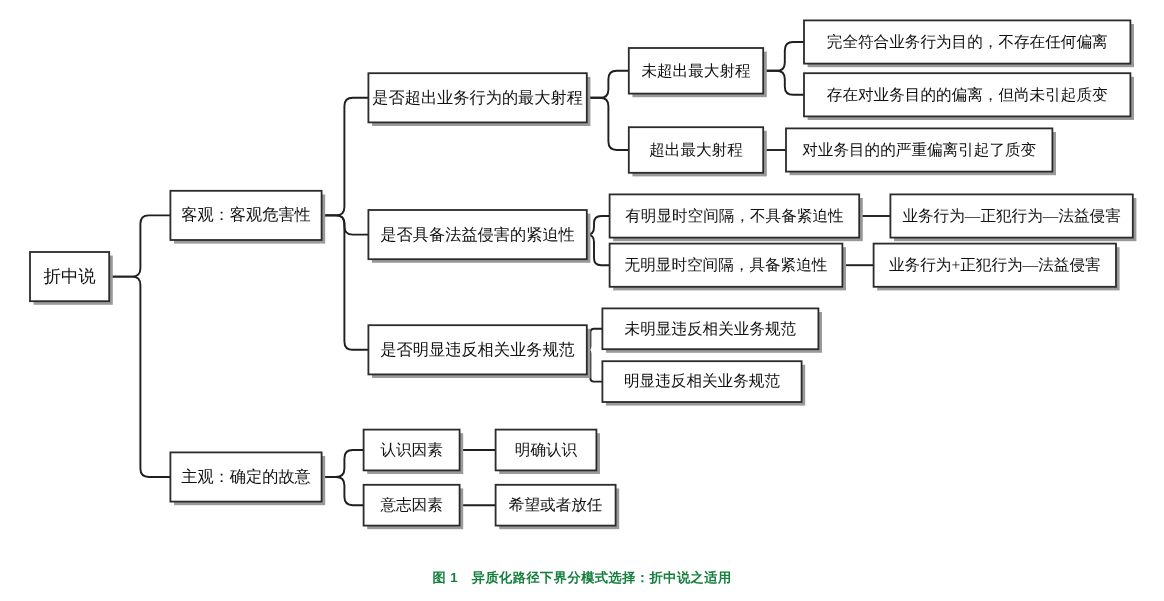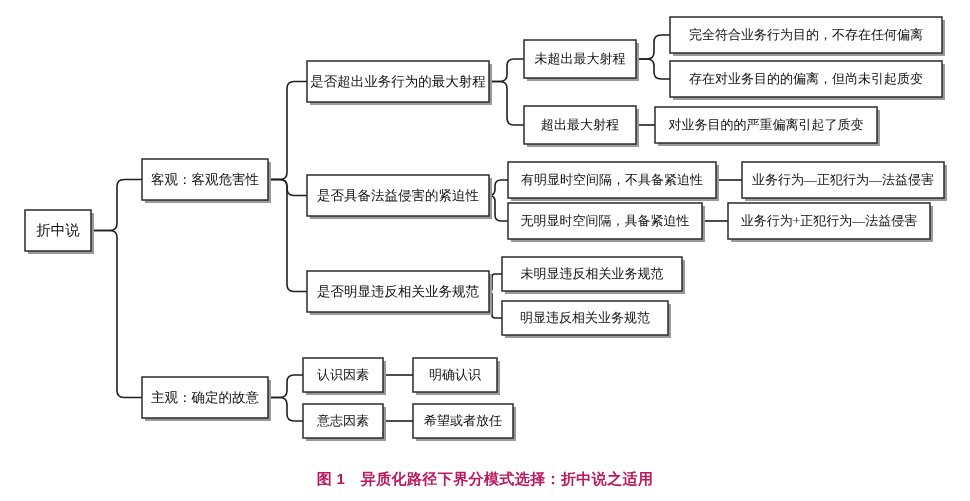--- a/index.html
+++ b/index.html
@@ -49,24 +49,24 @@
     dominant-baseline: middle;
     white-space: pre;
   }
   .caption {
     position: absolute;
     left: 0;
     right: 0;
     bottom: 12px;
     text-align: center;
     font-family: "Liberation Sans", "DejaVu Sans", sans-serif;
-    font-size: 15px;
+    font-size: 11px;
     font-weight: bold;
     letter-spacing: 0.4px;
-    color: #be185d;
+    color: #15803d;
   }
 </style>
 </head>
 <body>
 
 <div id="diagram-root">
   <svg class="tree-canvas" viewBox="0 0 970 501">
     <g id="edges-layer">
         <path class="connector" d="M 91 230.5 L 110 230.5 Q 117 230.5 117 223.5 L 117 186.5 Q 117 179.5 124 179.5 L 142 179.5"></path>
         <path class="connector" d="M 91 230.5 L 110 230.5 Q 117 230.5 117 237.5 L 117 390.5 Q 117 397.5 124 397.5 L 142 397.5"></path>

